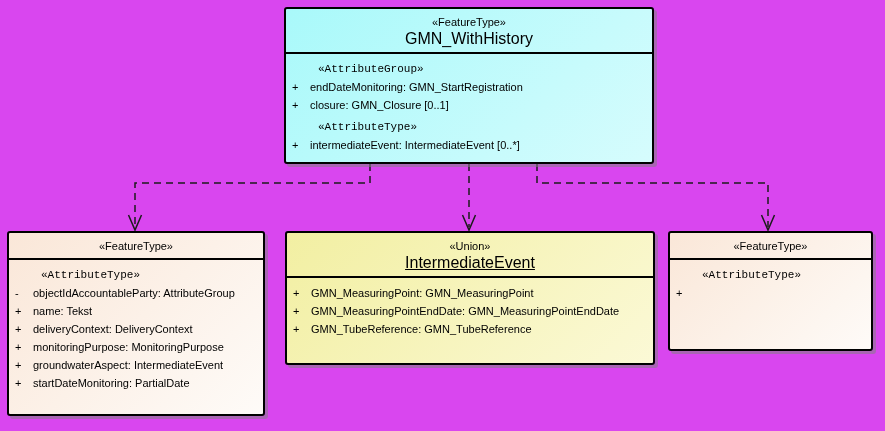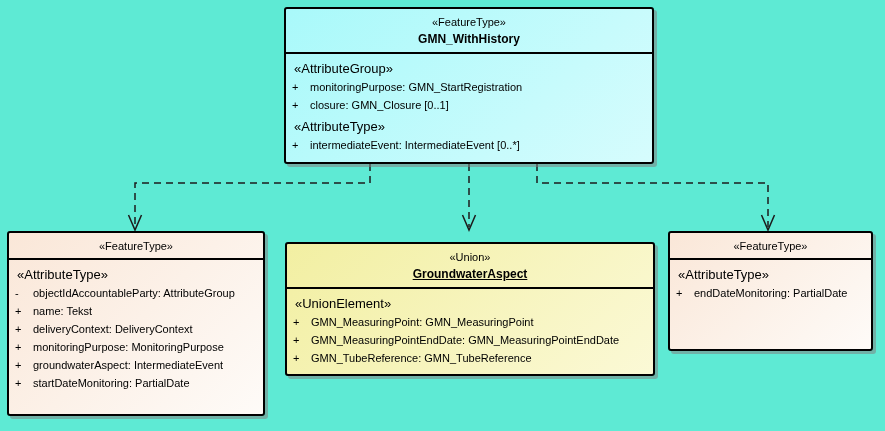--- a/index.html
+++ b/index.html
@@ -1,36 +1,36 @@
 <!DOCTYPE html>
 <html><head>
 <meta charset="utf-8">
 <style>
   html,body{margin:0;padding:0;background:#ffffff;}
   .canvas{
-    position:relative;width:885px;height:431px;background:#5eead4;
+    position:relative;width:885px;height:431px;background:#d946ef;
     font-family:"Liberation Sans",sans-serif;color:#000;overflow:hidden;
   }
   .connectors{position:absolute;left:0;top:0;width:885px;height:431px;}
   .uml-class{
     position:absolute;box-sizing:border-box;
     border:2px solid #000;border-radius:3px;
     box-shadow:3px 3px 0 rgba(130,130,130,.55);
     overflow:hidden;
   }
   .uml-header{
     text-align:center;border-bottom:2px solid #000;
     padding:5px 2px 4px 2px;
   }
   .uml-stereotype{font-size:11px;line-height:16px;}
-  .uml-name{font-size:12px;font-weight:bold;line-height:18px;}
+  .uml-name{font-size:16px;font-weight:normal;line-height:18px;}
   .uml-name.underline{text-decoration:underline;}
   .uml-body{padding-top:6px;white-space:nowrap;}
   .section + .section{margin-top:4px;}
-  .stereo-row{font-size:13px;height:18px;line-height:18px;padding-left:8px;}
+  .stereo-row{font-size:11px;height:18px;line-height:18px;padding-left:32px;font-family:Liberation Mono, monospace;}
   .attr-row{display:flex;font-size:11px;height:18px;line-height:18px;}
   .attr-vis{flex:0 0 24px;padding-left:6px;box-sizing:border-box;}
   .attr-text{flex:1 1 auto;overflow:hidden;}
   #box-withhistory{left:284px;top:7px;width:370px;height:157px;}
   #box-startregistration{left:7px;top:231px;width:258px;height:185px;}
   #box-intermediateevent{left:285px;top:231px;width:370px;height:134px;}
   #box-closure{left:668px;top:231px;width:205px;height:120px;}
   .connectors path{fill:none;stroke-width:1.5;}
   .dashed{stroke-dasharray:7,5;}
 </style>
@@ -57,21 +57,21 @@
   <div class="uml-class" id="box-withhistory" style="background: linear-gradient(135deg, rgb(169, 249, 250), rgb(214, 252, 253));">
     <div class="uml-header">
       <div class="uml-stereotype">«FeatureType»</div>
       <div class="uml-name">GMN_WithHistory</div>
     </div>
     <div class="uml-body">
       <div class="section">
         <div class="stereo-row">«AttributeGroup»</div>
         <div class="attr-row">
           <span class="attr-vis">+</span>
-          <span class="attr-text">monitoringPurpose: GMN_StartRegistration</span>
+          <span class="attr-text">endDateMonitoring: GMN_StartRegistration</span>
         </div>
         <div class="attr-row">
           <span class="attr-vis">+</span>
           <span class="attr-text">closure: GMN_Closure [0..1]</span>
         </div>
       </div>
       <div class="section">
         <div class="stereo-row">«AttributeType»</div>
         <div class="attr-row">
           <span class="attr-vis">+</span>
@@ -109,28 +109,27 @@
           <span class="attr-text">groundwaterAspect: IntermediateEvent</span>
         </div>
         <div class="attr-row">
           <span class="attr-vis">+</span>
           <span class="attr-text">startDateMonitoring: PartialDate</span>
         </div>
       </div>
     </div>
   </div>
 
-  <div class="uml-class" id="box-intermediateevent" style="background: linear-gradient(135deg, rgb(242, 239, 162), rgb(251, 249, 214)); margin-top: 11px;">
+  <div class="uml-class" id="box-intermediateevent" style="background: linear-gradient(135deg, rgb(242, 239, 162), rgb(251, 249, 214));">
     <div class="uml-header">
       <div class="uml-stereotype">«Union»</div>
-      <div class="uml-name underline">GroundwaterAspect</div>
+      <div class="uml-name underline">IntermediateEvent</div>
     </div>
     <div class="uml-body">
       <div class="section">
-        <div class="stereo-row">«UnionElement»</div>
         <div class="attr-row">
           <span class="attr-vis">+</span>
           <span class="attr-text">GMN_MeasuringPoint: GMN_MeasuringPoint</span>
         </div>
         <div class="attr-row">
           <span class="attr-vis">+</span>
           <span class="attr-text">GMN_MeasuringPointEndDate: GMN_MeasuringPointEndDate</span>
         </div>
         <div class="attr-row">
           <span class="attr-vis">+</span>
@@ -142,19 +141,18 @@
 
   <div class="uml-class" id="box-closure" style="background: linear-gradient(135deg, rgb(250, 231, 216), rgb(254, 251, 248));">
     <div class="uml-header">
       <div class="uml-stereotype">«FeatureType»</div>
     </div>
     <div class="uml-body">
       <div class="section">
         <div class="stereo-row">«AttributeType»</div>
         <div class="attr-row">
           <span class="attr-vis">+</span>
-          <span class="attr-text">endDateMonitoring: PartialDate</span>
         </div>
       </div>
     </div>
   </div>
 
 </div>
 
 </body></html>

